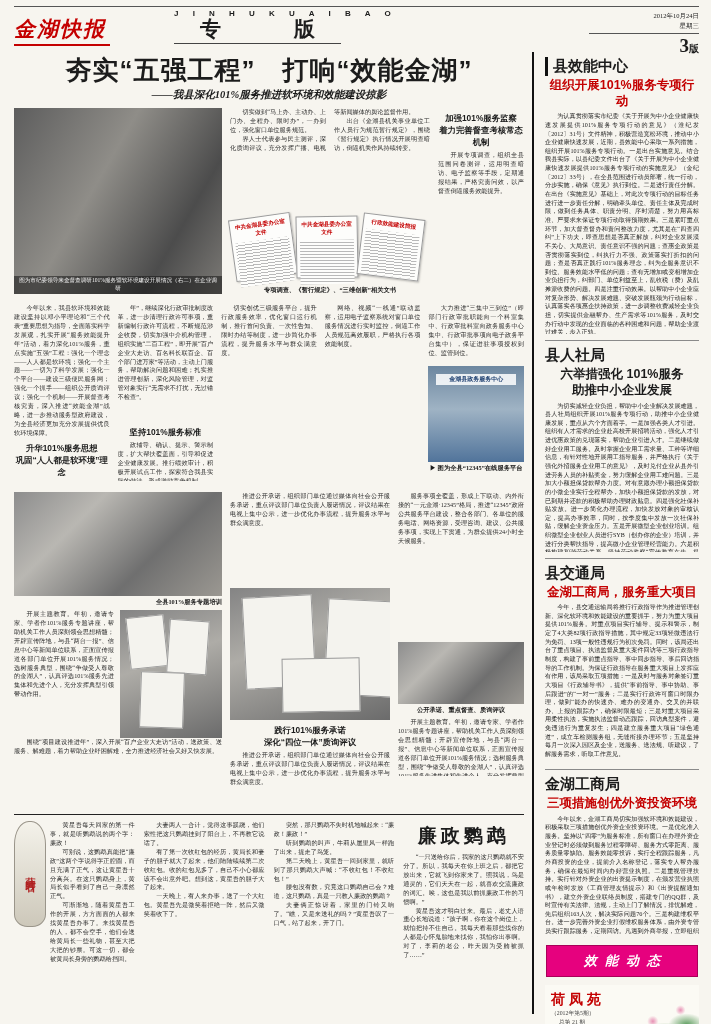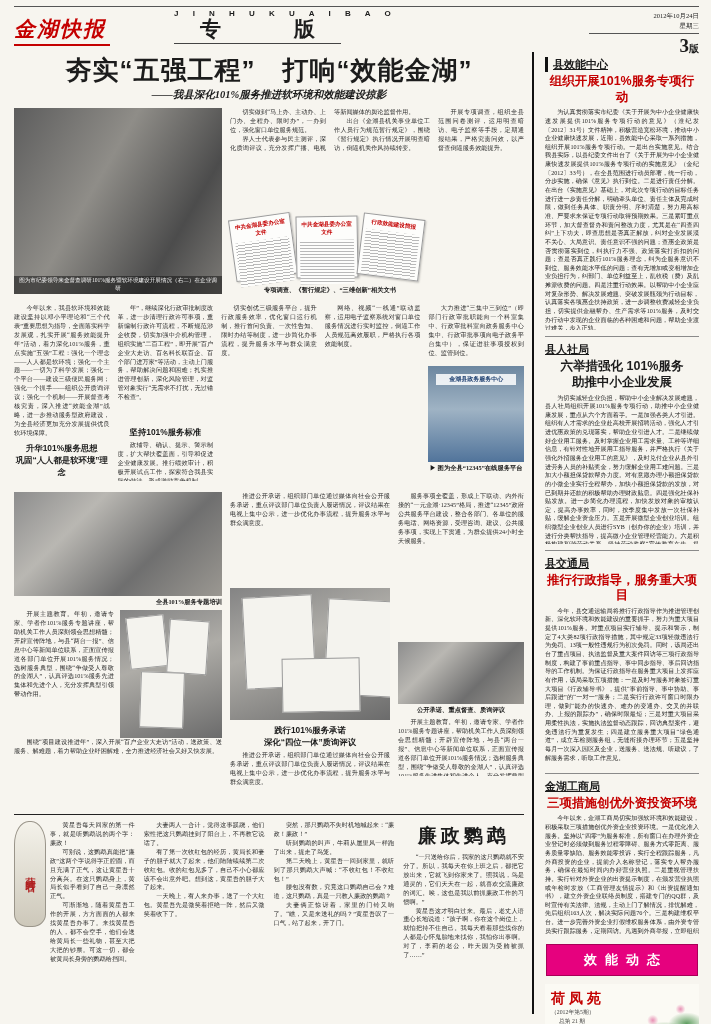--- a/index.html
+++ b/index.html
@@ -76,31 +76,31 @@
   .bcol { flex:1; min-width:0; overflow:hidden; }
   .stone { float:left; width:32px; height:106px; margin:0 4px 2px 0;
            background:linear-gradient(#f4f2ea,#cdc8ba); border:1px solid #9a958a;
            border-radius:46% 46% 42% 42% / 22% 22% 12% 12%;
            display:flex; align-items:center; justify-content:center; }
   .stone span { writing-mode:vertical-rl; color:#b02020; font-weight:900; font-size:10px; letter-spacing:3px; }
   .story-title { font-size:19px; font-weight:900; text-align:center; letter-spacing:4px; margin:2px 0 4px;
                  font-family:"Liberation Sans",sans-serif; }
 
   
-  .sb-kicker { font-size:11px; font-weight:bold; font-family:"Liberation Sans",sans-serif; margin:5px 0 2px;text-decoration:underline; }
+  .sb-kicker { font-size:15px; font-weight:bold; font-family:"Liberation Sans",sans-serif; margin:5px 0 2px; }
   .sb-kicker.bar { border-left:3px solid #111; padding-left:5px; }
   .sb-head { font-size:12.5px; font-weight:900; text-align:center; line-height:1.25;
              font-family:"Liberation Sans",sans-serif; margin-bottom:3px; }
   .red { color:#c40000; }
   .sb-body { font-size:6.1px; line-height:1.42; text-align:justify; overflow:hidden; }
   .sb-body p { text-indent:2em; }
   .sb-rule { border-top:1px solid #8a8a8a; margin:6px 0 2px; }
 
   .banner { background:#e6017e; border:1px solid #a80058; color:#fff; text-align:center;
-            font-size:13px; font-weight:900; letter-spacing:8px; padding:6px 0 6px 8px; margin:8px 1px; }
+            font-size:13px; font-weight:900; letter-spacing:8px; padding:6px 0 6px 8px; margin:8px 1px;font-style:italic; }
 
   .ad { position:relative; height:66px; margin-top:2px; background:
         radial-gradient(34px 20px at 78% 78%, rgba(46,125,50,.85), rgba(46,125,50,0) 70%),
         radial-gradient(30px 18px at 55% 85%, rgba(76,155,80,.8), rgba(76,155,80,0) 70%),
         radial-gradient(26px 16px at 92% 60%, rgba(56,135,60,.8), rgba(56,135,60,0) 70%),
         radial-gradient(8px 8px at 70% 55%, #e891b5, rgba(232,145,181,0) 70%),
         radial-gradient(7px 7px at 88% 38%, #e891b5, rgba(232,145,181,0) 70%),
         radial-gradient(6px 6px at 12% 70%, #e8a1c0, rgba(232,161,192,0) 70%),
         #fbfaf4; }
   .ad-title { position:absolute; left:6px; top:6px; color:#c40000; font-weight:900; font-size:14px; letter-spacing:4px; }
@@ -162,20 +162,24 @@
                 <div class="lines"></div>
               </div>
             <div class="doc d3">
                 <h5>行政效能建设简报</h5>
                 <div class="lines"></div>
               </div>
           </div>
           <div class="cap">专项调查、《暂行规定》、“三维创新”相关文书</div>
         </div>
         <div class="col">
+          <div class="sub">
+            <div>加强101%服务监察</div>
+            <div>着力完善督查考核常态机制</div>
+          </div>
           <div class="t" style="height:148px">
               <p>开展专项调查，组织全县范围问卷测评，运用明查暗访、电子监察等手段，定期通报结果，严格究责问效，以严督查倒逼服务效能提升。</p>
             </div>
         </div>
       </div>
 
       <div class="row row2">
         <div class="col">
           <div class="t" style="height:134px">
               <p>今年以来，我县软环境和效能建设坚持以邓小平理论和“三个代表”重要思想为指导，全面落实科学发展观，扎实开展“服务效能提升年”活动，着力深化101%服务，重点实施“五强”工程：强化一个理念——人人都是软环境；强化一个主题——一切为了科学发展；强化一个平台——建设三级便民服务网；强化一个抓手——组织公开质询评议；强化一个机制——开展督查考核究责，深入推进“效能金湖”战略，进一步推动服务型政府建设，为全县经济更加充分发展提供优良软环境保障。</p>
@@ -321,21 +325,21 @@
           <div>助推中小企业发展</div>
         </div>
         <div class="sb-body" style="height:150px">
             <p>为切实减轻企业负担，帮助中小企业解决发展难题，县人社局组织开展101%服务专项行动，助推中小企业健康发展，重点从六个方面着手。一是加强各类人才引进。组织有人才需求的企业赴高校开展招聘活动，强化人才引进优惠政策的兑现落实，帮助企业引进人才。二是继续做好企业用工服务。及时掌握企业用工需求量、工种等详细信息，有针对性地开展用工指导服务，并严格执行《关于强化外招服务企业用工的意见》，及时兑付企业从县外引进劳务人员的补贴奖金，努力缓解企业用工难问题。三是加大小额担保贷款帮办力度。对有意愿办理小额担保贷款的小微企业实行全程帮办，加快小额担保贷款的发放，对已到期并还款的积极帮助办理财政贴息。四是强化社保补贴发放。进一步简化办理流程，加快发放对象的审核认定，提高办事效率，同时，按季度集中发放一次社保补贴，缓解企业资金压力。五是开展微型企业创业培训。组织微型企业创业人员进行SYB（创办你的企业）培训，并进行分类帮扶指导，提高微小企业管理经营能力。六是积极构建和谐劳动关系。坚持劳动监察“宣传教育在先、提示告知预警在先、发现问题督促整改在先”等柔性行政服务指导方式，促进劳动关系和谐稳定。</p>
           </div>
       </div>
       <div class="sb-rule"></div>
 
       <div>
         <div class="sb-kicker">县交通局</div>
-        <div class="sb-head red">推行行政指导，服务重大项目</div>
+        <div class="sb-head red">金湖工商局，服务重大项目</div>
         <div class="sb-body" style="height:160px">
             <p>今年，县交通运输局将推行行政指导作为推进管理创新、深化软环境和效能建设的重要抓手，努力为重大项目提供101%服务。对重点项目实行辅导、提示和警示，制定了4大类82项行政指导措施，其中规定33项轻微违法行为免罚、13项一般性违规行为初次免罚。同时，该局还出台了重点项目、执法监督及重大案件回访等三项行政指导制度，构建了事前重点指导、事中同步指导、事后回访指导的工作机制。为保证行政指导在服务重大项目上发挥应有作用，该局采取五项措施：一是及时与服务对象签订重大项目《行政辅导书》，提供“事前指导、事中协助、事后跟进”的“一对一”服务；二是实行行政许可窗口时限办理，做到“能办的快速办、难办的变通办、交叉的并联办、上报的跟踪办”，确保时限最短；三是对重大项目采用柔性执法，实施执法监督动态跟踪，回访典型案件，避免违法行为重复发生；四是建立服务重大项目“绿色通道”，成立车检测服务组，无缝衔接办理环节；五是坚持每月一次深入园区及企业，送服务、送法规、听建议，了解服务需求，听取工作意见。</p>
           </div>
       </div>
       <div class="sb-rule"></div>
 
       <div>
         <div class="sb-kicker">金湖工商局</div>
         <div class="sb-head red">三项措施创优外资投资环境</div>
         <div class="sb-body" style="height:122px">

